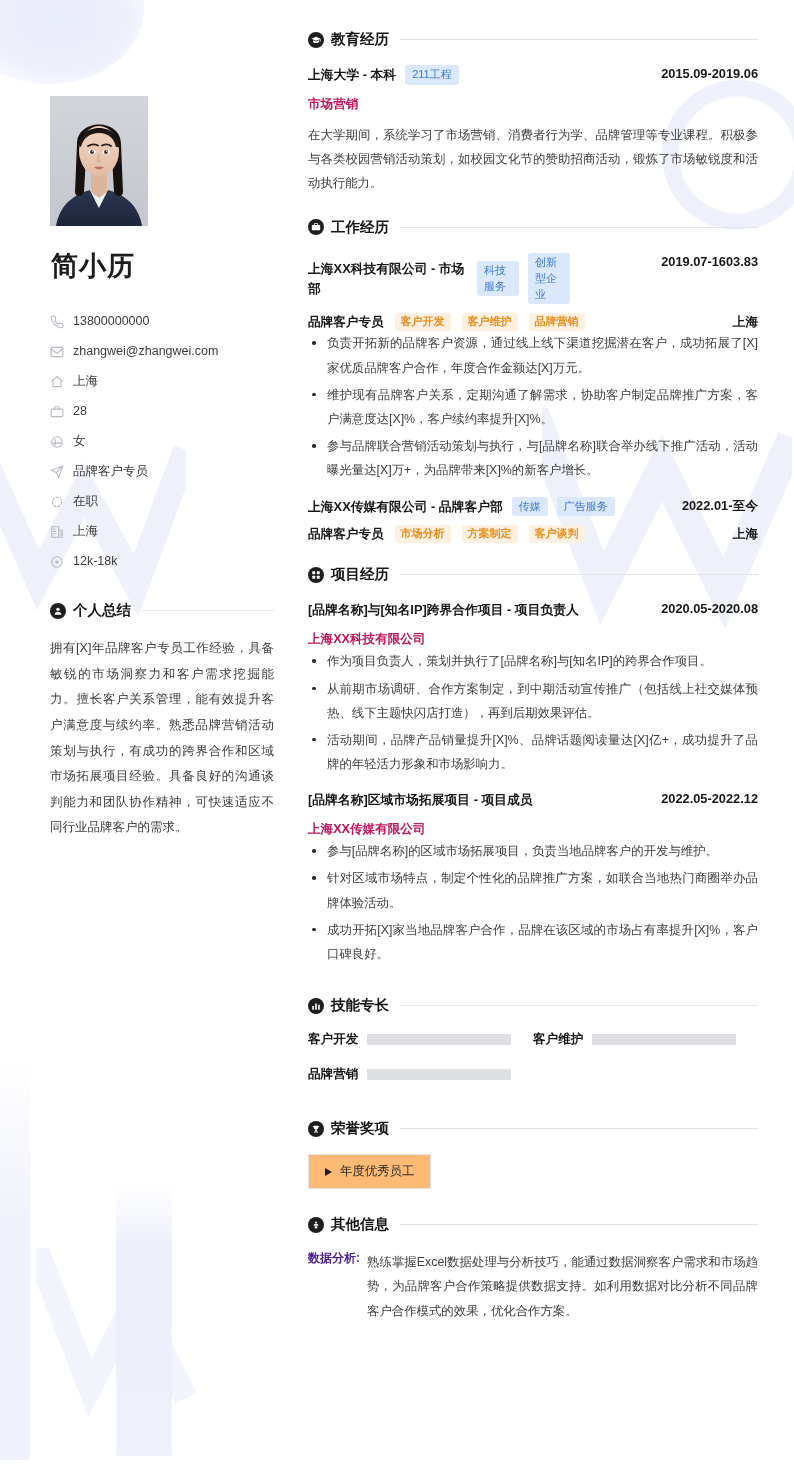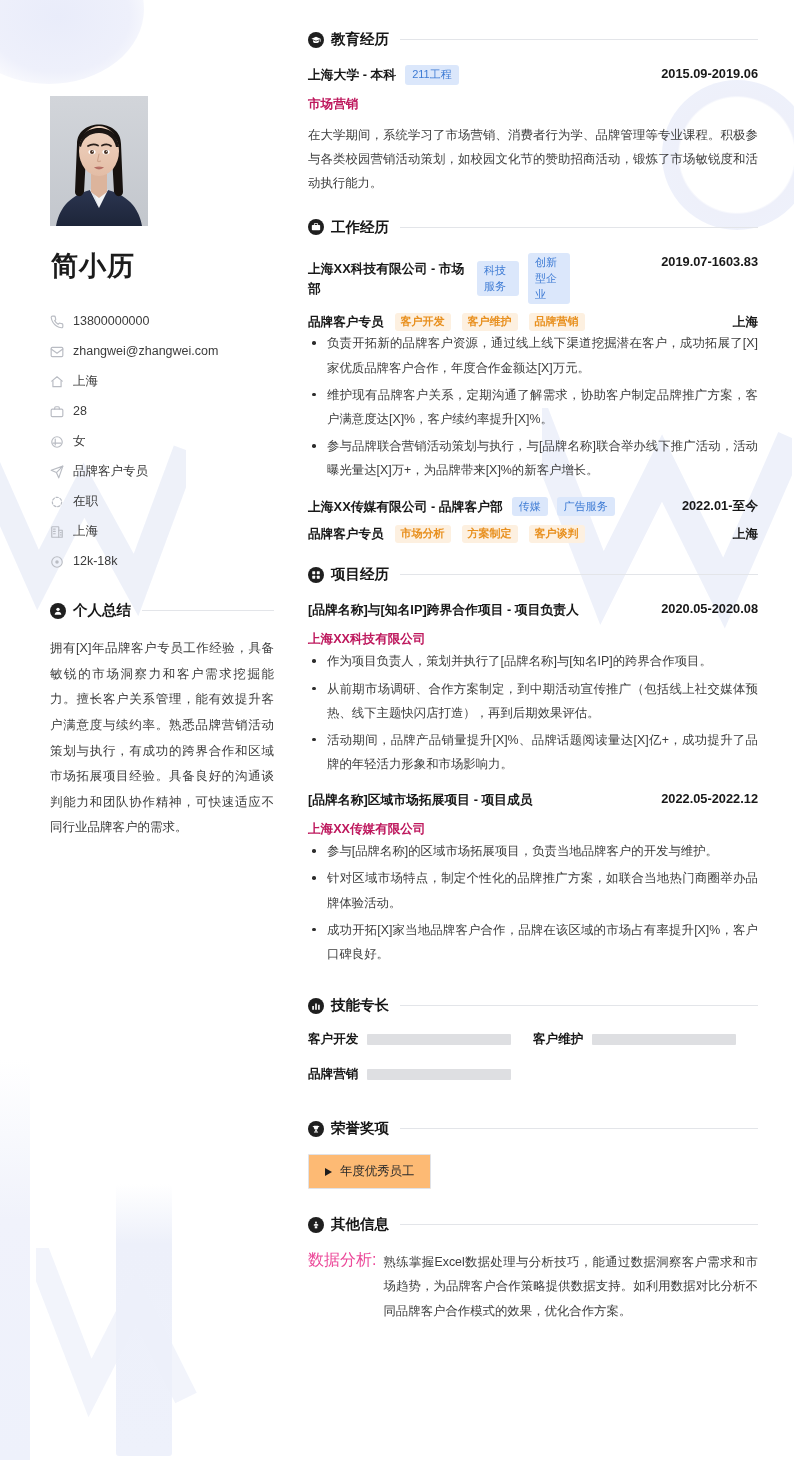--- a/index.html
+++ b/index.html
@@ -135,21 +135,21 @@
     border: 1px solid #e0e2e7; border-radius: 1px; background: #fdba74;
     padding: 8px 16px; font-size: 12.4px; color: #2b2b2b;
   }
   .honor-chip .tri {
     width: 0; height: 0; border-left: 7px solid #1d1d1d;
     border-top: 4.5px solid transparent; border-bottom: 4.5px solid transparent;
   }
 
   
   .other-row { display: flex; align-items: flex-start; gap: 7px; margin-top: 14px; }
-  .other-label { font-size: 16px; font-weight: normal; color: #ec4899; white-space: nowrap; padding-top: 0px; }
+  .other-label { font-size: 12px; font-weight: bold; color: #4c1d95; white-space: nowrap; padding-top: 0px; }
   .other-text { font-size: 12.4px; line-height: 1.95; color: #3d3d3d; text-align: justify; }
 </style>
 </head>
 <body>
 
 <div class="page">
 
   <div class="wm wm-blob-tl"></div>
   <div class="wm wm-circle-right"></div>
   <div class="wm wm-bar-left2"></div>

